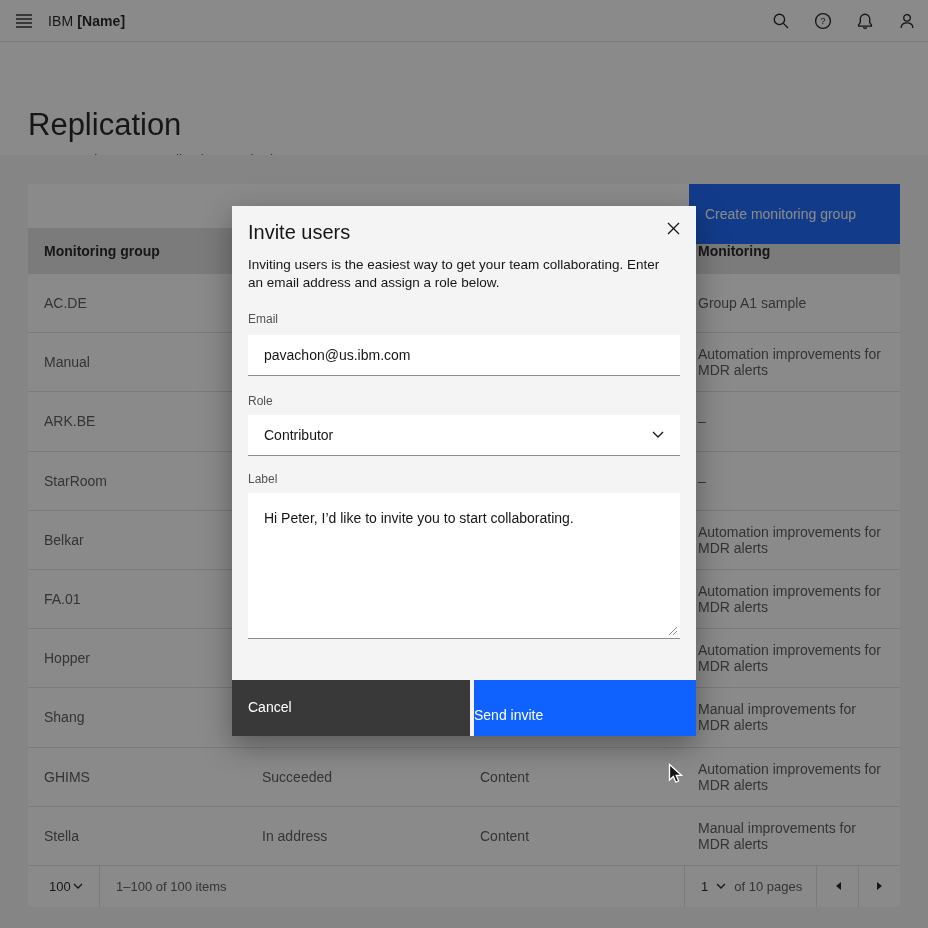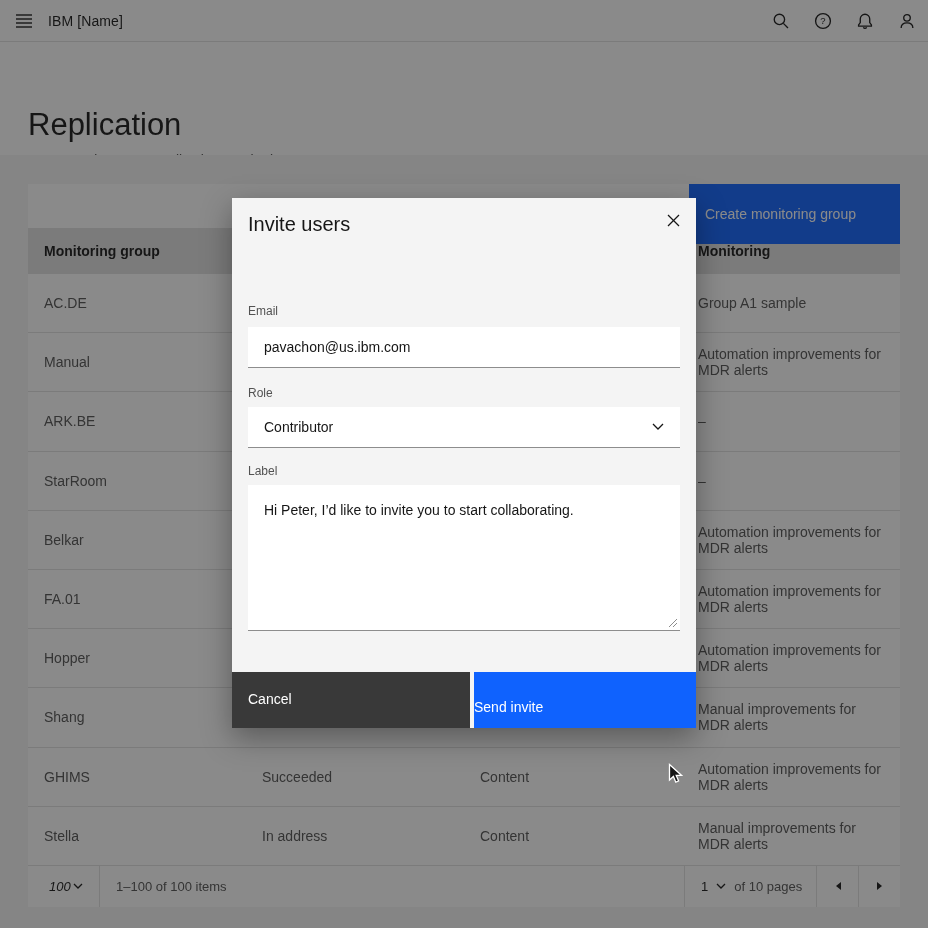--- a/index.html
+++ b/index.html
@@ -3,21 +3,21 @@
 <meta charset="utf-8">
 <style>
   html,body{margin:0;padding:0;background:#fff;}
   .stage{position:relative;width:928px;height:928px;overflow:hidden;background:#fff;
          font-family:"Liberation Sans",sans-serif;color:#161616;}
   
   .appbar{position:absolute;top:0;left:0;width:928px;height:42px;background:#fff;
           border-bottom:1px solid #e0e0e0;display:flex;align-items:center;box-sizing:border-box;z-index:1;}
   .menu-btn{width:48px;height:41px;display:flex;align-items:center;justify-content:center;background:none;border:none;cursor:pointer;}
   .brand{font-size:14px;letter-spacing:.1px;color:#161616;white-space:pre;}
-  .brand b{font-weight:400;}
+  .brand b{font-weight:700;}
   .appbar-icons{margin-left:auto;display:flex;}
   .icon-btn{width:42px;height:41px;display:flex;align-items:center;justify-content:center;background:none;border:none;cursor:pointer;color:#161616;}
   
   .title-section{position:absolute;top:42px;left:0;width:928px;height:113px;background:#fff;z-index:1;}
   .page-title{position:absolute;left:28px;top:66px;font-size:31px;font-weight:400;line-height:34px;color:#161616;margin:0;}
   .page-subtitle{position:absolute;left:28px;top:109px;font-size:14px;line-height:18px;color:#525252;margin:0;}
   
   .content{position:absolute;top:155px;left:0;width:928px;height:773px;background:#f4f4f4;z-index:1;}
   .table-card{position:absolute;left:28px;top:29px;width:872px;}
   .toolbar{position:relative;height:44px;background:#fff;}
@@ -26,30 +26,30 @@
               padding:0 0 0 16px;font-family:inherit;}
   .thead{display:flex;height:46px;background:#e0e0e0;}
   .th{flex:0 0 218px;box-sizing:border-box;padding-left:16px;display:flex;align-items:center;
       font-size:14px;font-weight:700;color:#161616;}
   .row{display:flex;height:59.2px;background:#fff;border-bottom:1px solid #e0e0e0;box-sizing:border-box;}
   .td{flex:0 0 218px;box-sizing:border-box;padding-left:16px;padding-right:14px;display:flex;align-items:center;
       font-size:14px;line-height:16px;color:#525252;}
   
   .pagination{display:flex;height:41px;background:#fff;align-items:stretch;font-size:13px;color:#525252;}
   .pg-size{width:72px;box-sizing:border-box;border-right:1px solid #e0e0e0;display:flex;align-items:center;
-           padding-left:21px;gap:2px;color:#161616;cursor:pointer;font-style:italic;}
+           padding-left:21px;gap:2px;color:#161616;cursor:pointer;}
   .pg-items{flex:1;display:flex;align-items:center;padding-left:16px;}
   .pg-page{width:132px;box-sizing:border-box;border-left:1px solid #e0e0e0;display:flex;align-items:center;
            padding-left:16px;gap:8px;cursor:pointer;color:#161616;}
   .pg-pages-text{color:#525252;}
   .pg-btn{width:42px;box-sizing:border-box;border-left:1px solid #e0e0e0;display:flex;align-items:center;
           justify-content:center;background:#fff;border-top:none;border-bottom:none;border-right:none;cursor:pointer;}
   
   .overlay{position:absolute;inset:0;background:rgba(22,22,22,0.5);z-index:10;}
-  .modal{position:absolute;left:232px;top:198px;width:464px;height:530px;background:#f4f4f4;z-index:20;
+  .modal{position:absolute;left:232px;top:206px;width:464px;height:530px;background:#f4f4f4;z-index:20;
          box-shadow:0 10px 28px rgba(0,0,0,0.35);}
   .modal-title{position:absolute;left:16px;top:13px;font-size:20px;font-weight:400;line-height:26px;color:#161616;margin:0;}
   .modal-close{position:absolute;right:4px;top:3px;width:38px;height:38px;background:none;border:none;cursor:pointer;
                display:flex;align-items:center;justify-content:center;color:#161616;}
   .modal-desc{position:absolute;left:16px;top:250px0;}
   .modal-desc{position:absolute;left:16px;top:50px;width:414px;font-size:13.5px;line-height:18px;color:#161616;margin:0;}
   .f-label{position:absolute;left:16px;font-size:12px;line-height:14px;color:#525252;}
   .lbl-email{top:106px;} .lbl-role{top:188px;} .lbl-label{top:266px;}
   .email-input{position:absolute;left:16px;top:129px;width:432px;height:41px;box-sizing:border-box;background:#fff;
                border:none;border-bottom:1px solid #8d8d8d;padding:0 16px;font-size:14px;color:#161616;
@@ -224,20 +224,21 @@
   <div class="overlay"></div>
 
   <div class="modal">
     <h2 class="modal-title">Invite users</h2>
     <button class="modal-close">
       <svg width="13" height="13" viewBox="0 0 13 13" stroke="#161616" stroke-width="1.2">
         <line x1="1" y1="1" x2="12" y2="12"></line>
           <line x1="12" y1="1" x2="1" y2="12"></line>
       </svg>
     </button>
+    <p class="modal-desc">Inviting users is the easiest way to get your team collaborating. Enter an email address and assign a role below.</p>
 
     <label class="f-label lbl-email">Email</label>
     <input class="email-input" type="text" value="pavachon@us.ibm.com" style="">
 
     <label class="f-label lbl-role">Role</label>
     <div class="role-select">
       <span>Contributor</span>
       <svg width="12" height="8" viewBox="0 0 12 8" fill="none" stroke="#161616" stroke-width="1.3">
           <path d="M1 1l5 5 5-5"></path>
         </svg>

